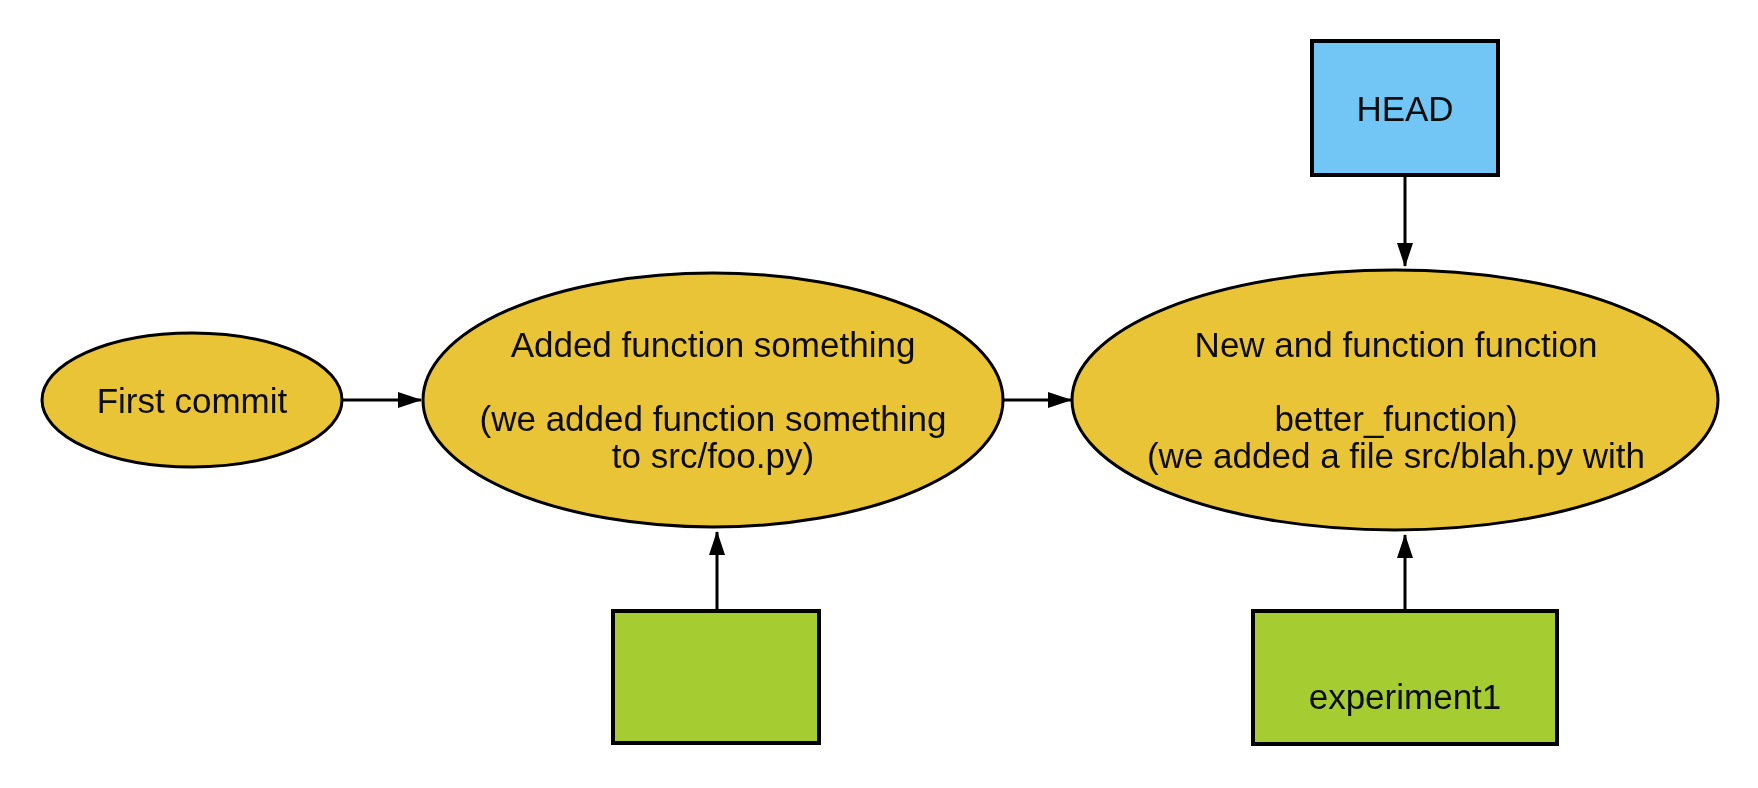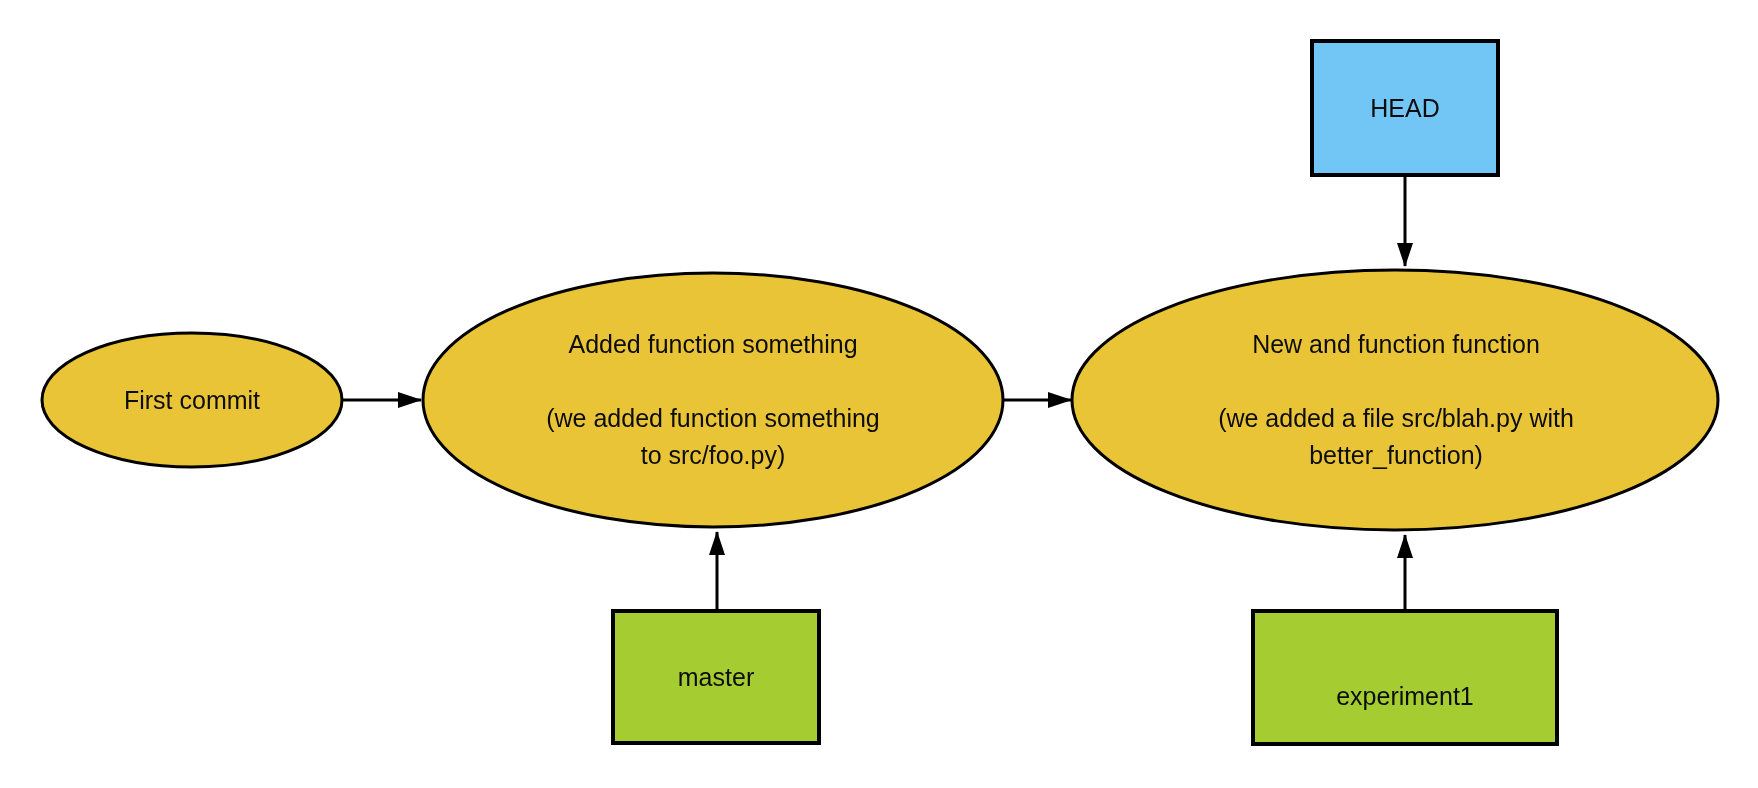--- a/index.html
+++ b/index.html
@@ -36,21 +36,21 @@
     stroke-width: 4;
   }
   .label {
     position: absolute;
     display: flex;
     flex-direction: column;
     align-items: center;
     justify-content: center;
     text-align: center;
     color: #0d0d0d;
-    font-size: 25px;
+    font-size: 35px;
     line-height: 37px;
     pointer-events: none;
     white-space: nowrap;
   }
   .label .line { min-height: 37px; }
   .label .spacer { height: 37px; }
 </style>
 </head>
 <body>
 
@@ -86,29 +86,26 @@
   <div class="label" style="left:428px; top:278px; width:570px; height:244px;">
     <div class="line">Added function something</div>
     <div class="spacer"></div>
     <div class="line">(we added function something</div>
     <div class="line">to src/foo.py)</div>
   </div>
 
   <div class="label" style="left:1078px; top:272px; width:636px; height:256px;">
     <div class="line">New and function function</div>
     <div class="spacer"></div>
+    <div class="line">better_function)</div>
     <div class="line">(we added a file src/blah.py with</div>
-    <div class="line">better_function)</div>
   </div>
 
   <div class="label" style="left:1312px; top:41px; width:186px; height:134px;">
     <div class="line">HEAD</div>
   </div>
 
-  <div class="label" style="left:613px; top:611px; width:206px; height:132px;">
-    <div class="line">master</div>
-  </div>
 
   <div class="label" style="left:1253px; top:630px; width:304px; height:133px;">
     <div class="line">experiment1</div>
   </div>
 
 </div>
 
 </body></html>

